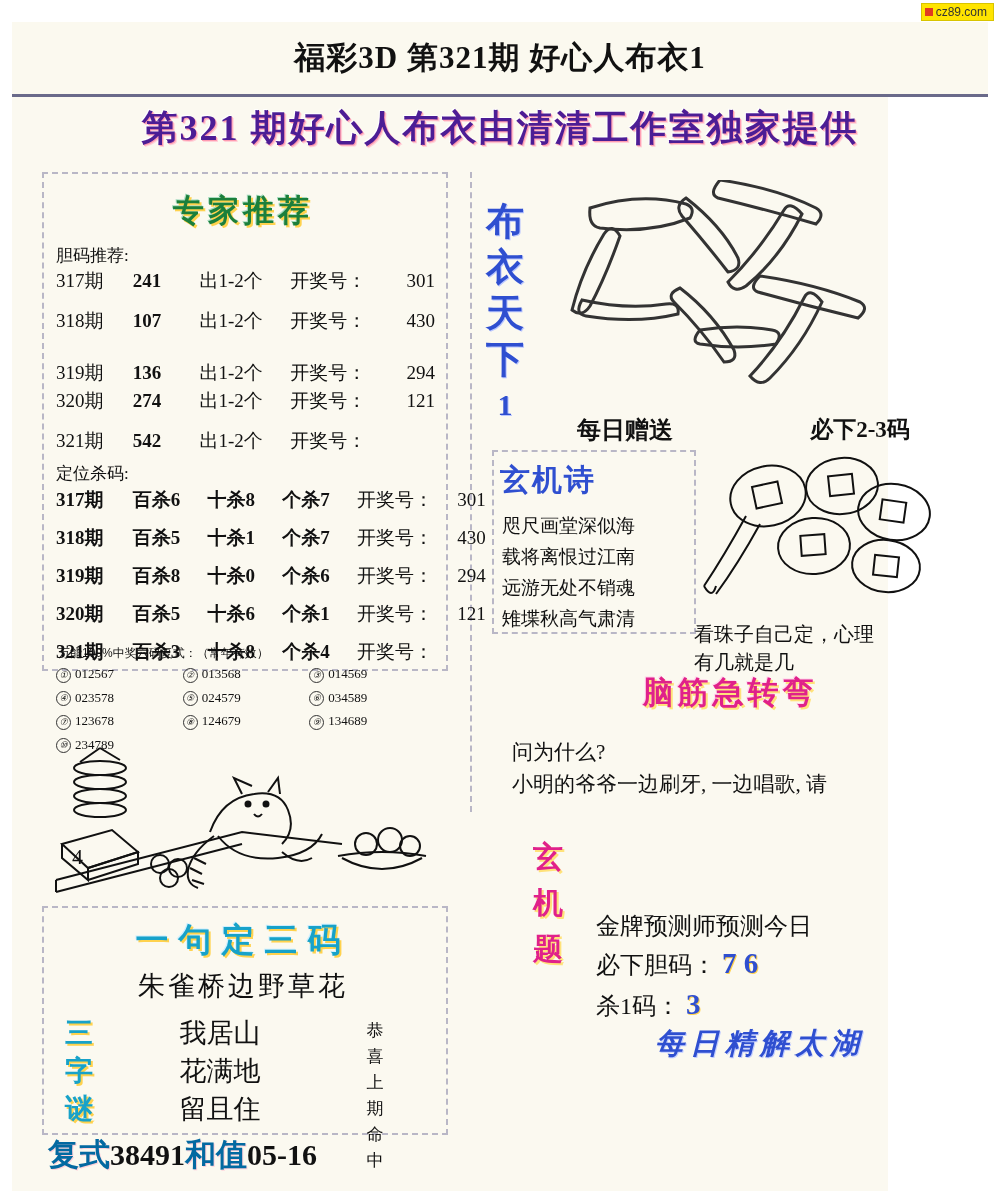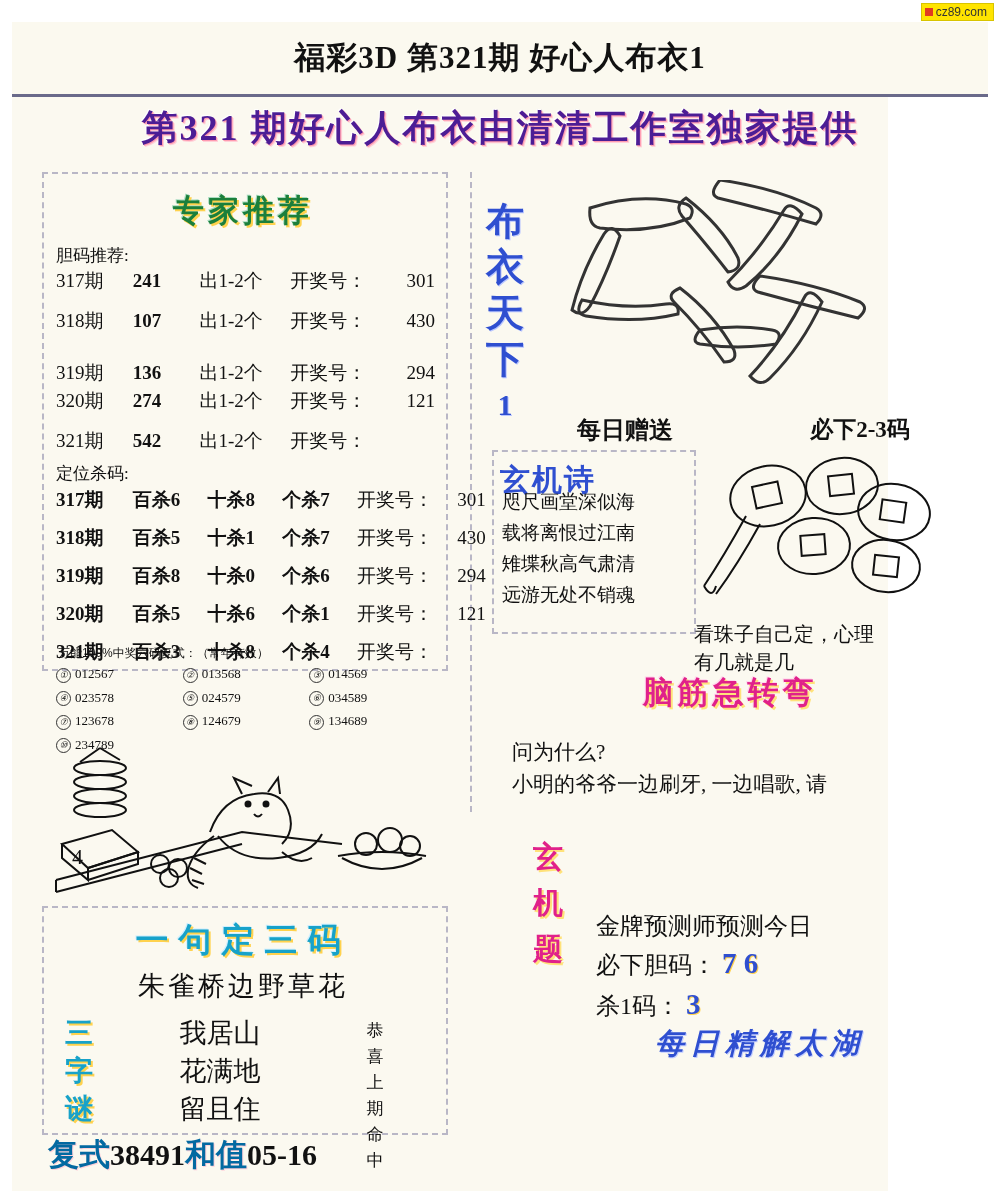--- a/index.html
+++ b/index.html
@@ -178,21 +178,21 @@
   .xuanji-box{
     position:absolute;left:492px;top:428px;width:200px;height:180px;
     border:2px dashed #b9b7c6;
   }
   .xuanji-title{
     position:absolute;left:500px;top:438px;width:190px;
     font-family:"Liberation Serif", serif;font-weight:bold;font-size:30px;color:#2f4fd0;
     letter-spacing:2px;
   }
   .xuanji-poem{
-    position:absolute;left:502px;top:464px;width:185px;
+    position:absolute;left:502px;top:488px;width:185px;
     font-family:"Liberation Serif", serif;font-size:19px;color:#111;line-height:31px;
   }
   .coins-box{
     position:absolute;left:690px;top:420px;width:290px;height:180px;
   }
   .zhuzi{
     position:absolute;left:694px;top:598px;width:260px;
     font-family:"Liberation Serif", serif;font-size:20px;color:#111;line-height:28px;
   }
   .naojin{
@@ -460,22 +460,22 @@
   </div>
 
   <div class="meiri">每日赠送</div>
   <div class="bixia">必下2-3码</div>
 
   <div class="xuanji-box"></div>
   <div class="xuanji-title">玄机诗</div>
   <div class="xuanji-poem">
     <div>咫尺画堂深似海</div>
     <div>载将离恨过江南</div>
+    <div>远游无处不销魂</div>
     <div>雉堞秋高气肃清</div>
-    <div>远游无处不销魂</div>
   </div>
 
   <div class="coins-box">
     <svg width="290" height="180" viewBox="0 0 290 180">
       <g fill="none" stroke="#111" stroke-width="2">
         <ellipse cx="78" cy="54" rx="38" ry="30" transform="rotate(-12 78 54)"></ellipse>
         <rect x="64" y="42" width="26" height="22" transform="rotate(-12 77 53)"></rect>
         <ellipse cx="152" cy="44" rx="36" ry="28" transform="rotate(-6 152 44)"></ellipse>
         <rect x="139" y="33" width="24" height="20" transform="rotate(-6 151 43)"></rect>
         <ellipse cx="204" cy="70" rx="36" ry="28" transform="rotate(8 204 70)"></ellipse>

